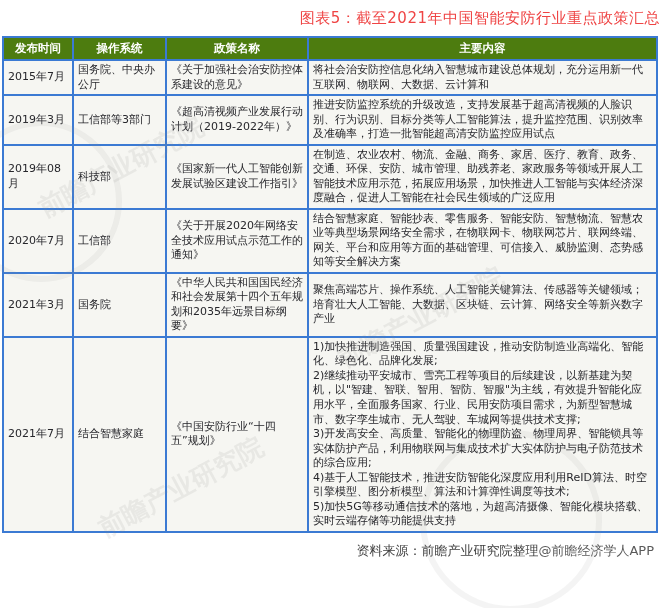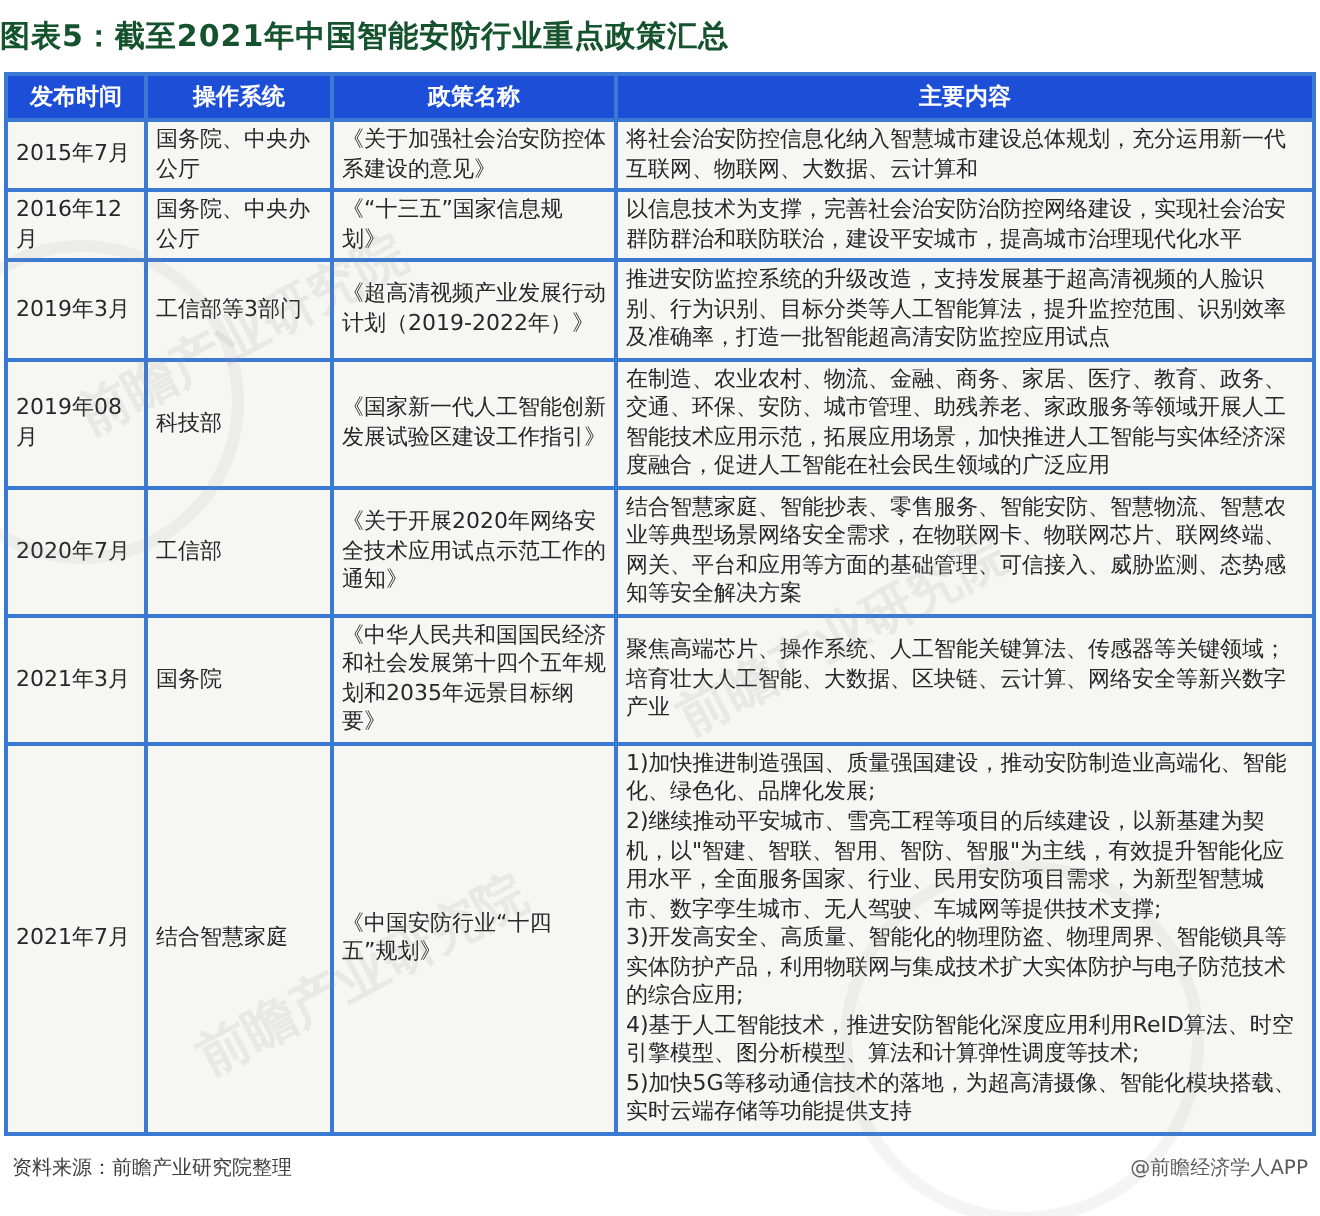--- a/index.html
+++ b/index.html
@@ -3,41 +3,41 @@
 <meta charset="utf-8">
 <style>
   html,body{margin:0;padding:0;}
   body{
     width:660px;height:608px;background:#ffffff;
     font-family:"DejaVu Sans","Liberation Sans",sans-serif;
     -webkit-font-smoothing:antialiased;
   }
   .page{position:relative;width:660px;height:608px;overflow:hidden;background:#ffffff;}
   .title{
-    text-align:left;font-weight:bold;font-size:15px;color:#14532d;
+    text-align:right;font-weight:normal;font-size:15px;color:#ef4444;
     padding-top:9px;letter-spacing:0.5px;
   }
   table.policy{
     border-collapse:collapse;table-layout:fixed;
     width:656px;margin:8px 2px 0 2px;
     font-size:11px;color:#26262b;background:#f6f6f2;
   }
   table.policy th{
-    background:#1d4ed8;color:#ffffff;font-weight:bold;font-size:11.5px;
+    background:#4d7c0f;color:#ffffff;font-weight:bold;font-size:11.5px;
     padding:3px 2px;text-align:center;
   }
   table.policy th, table.policy td{
     border:2px solid #3b7ad3;
     vertical-align:middle;line-height:1.32;
   }
   table.policy td{padding:2px 4px;text-align:left;}
   td.cell-content{white-space:pre-line;margin-left:28px;}
   .footer{
-    display:flex;justify-content:space-between;align-items:center;
-    padding:9px 6px 0 6px;font-size:10px;
+    display:flex;justify-content:flex-end;align-items:center;
+    padding:9px 6px 0 6px;font-size:13px;
   }
   .src{color:#3f3f3f;}
   .credit{color:#5a5a5a;}
   .wm{
     position:absolute;color:rgba(140,140,140,0.13);
     font-size:26px;font-weight:bold;transform:rotate(-28deg);
     pointer-events:none;white-space:nowrap;z-index:5;
   }
   .wm-circle{
     position:absolute;border:6px solid rgba(150,150,150,0.10);
@@ -73,26 +73,20 @@
         </tr>
     </thead>
     <tbody id="table-body">
         <tr>
           <td class="cell-date">2015年7月</td>
           <td class="cell-dept">国务院、中央办公厅</td>
           <td class="cell-policy">《关于加强社会治安防控体系建设的意见》</td>
           <td class="cell-content">将社会治安防控信息化纳入智慧城市建设总体规划，充分运用新一代互联网、物联网、大数据、云计算和</td>
         </tr>
         <tr>
-          <td class="cell-date">2016年12月</td>
-          <td class="cell-dept">国务院、中央办公厅</td>
-          <td class="cell-policy">《“十三五”国家信息规划》</td>
-          <td class="cell-content">以信息技术为支撑，完善社会治安防治防控网络建设，实现社会治安群防群治和联防联治，建设平安城市，提高城市治理现代化水平</td>
-        </tr>
-        <tr>
           <td class="cell-date">2019年3月</td>
           <td class="cell-dept">工信部等3部门</td>
           <td class="cell-policy">《超高清视频产业发展行动计划（2019-2022年）》</td>
           <td class="cell-content">推进安防监控系统的升级改造，支持发展基于超高清视频的人脸识别、行为识别、目标分类等人工智能算法，提升监控范围、识别效率及准确率，打造一批智能超高清安防监控应用试点</td>
         </tr>
         <tr>
           <td class="cell-date">2019年08月</td>
           <td class="cell-dept">科技部</td>
           <td class="cell-policy">《国家新一代人工智能创新发展试验区建设工作指引》</td>
           <td class="cell-content">在制造、农业农村、物流、金融、商务、家居、医疗、教育、政务、交通、环保、安防、城市管理、助残养老、家政服务等领域开展人工智能技术应用示范，拓展应用场景，加快推进人工智能与实体经济深度融合，促进人工智能在社会民生领域的广泛应用</td>

